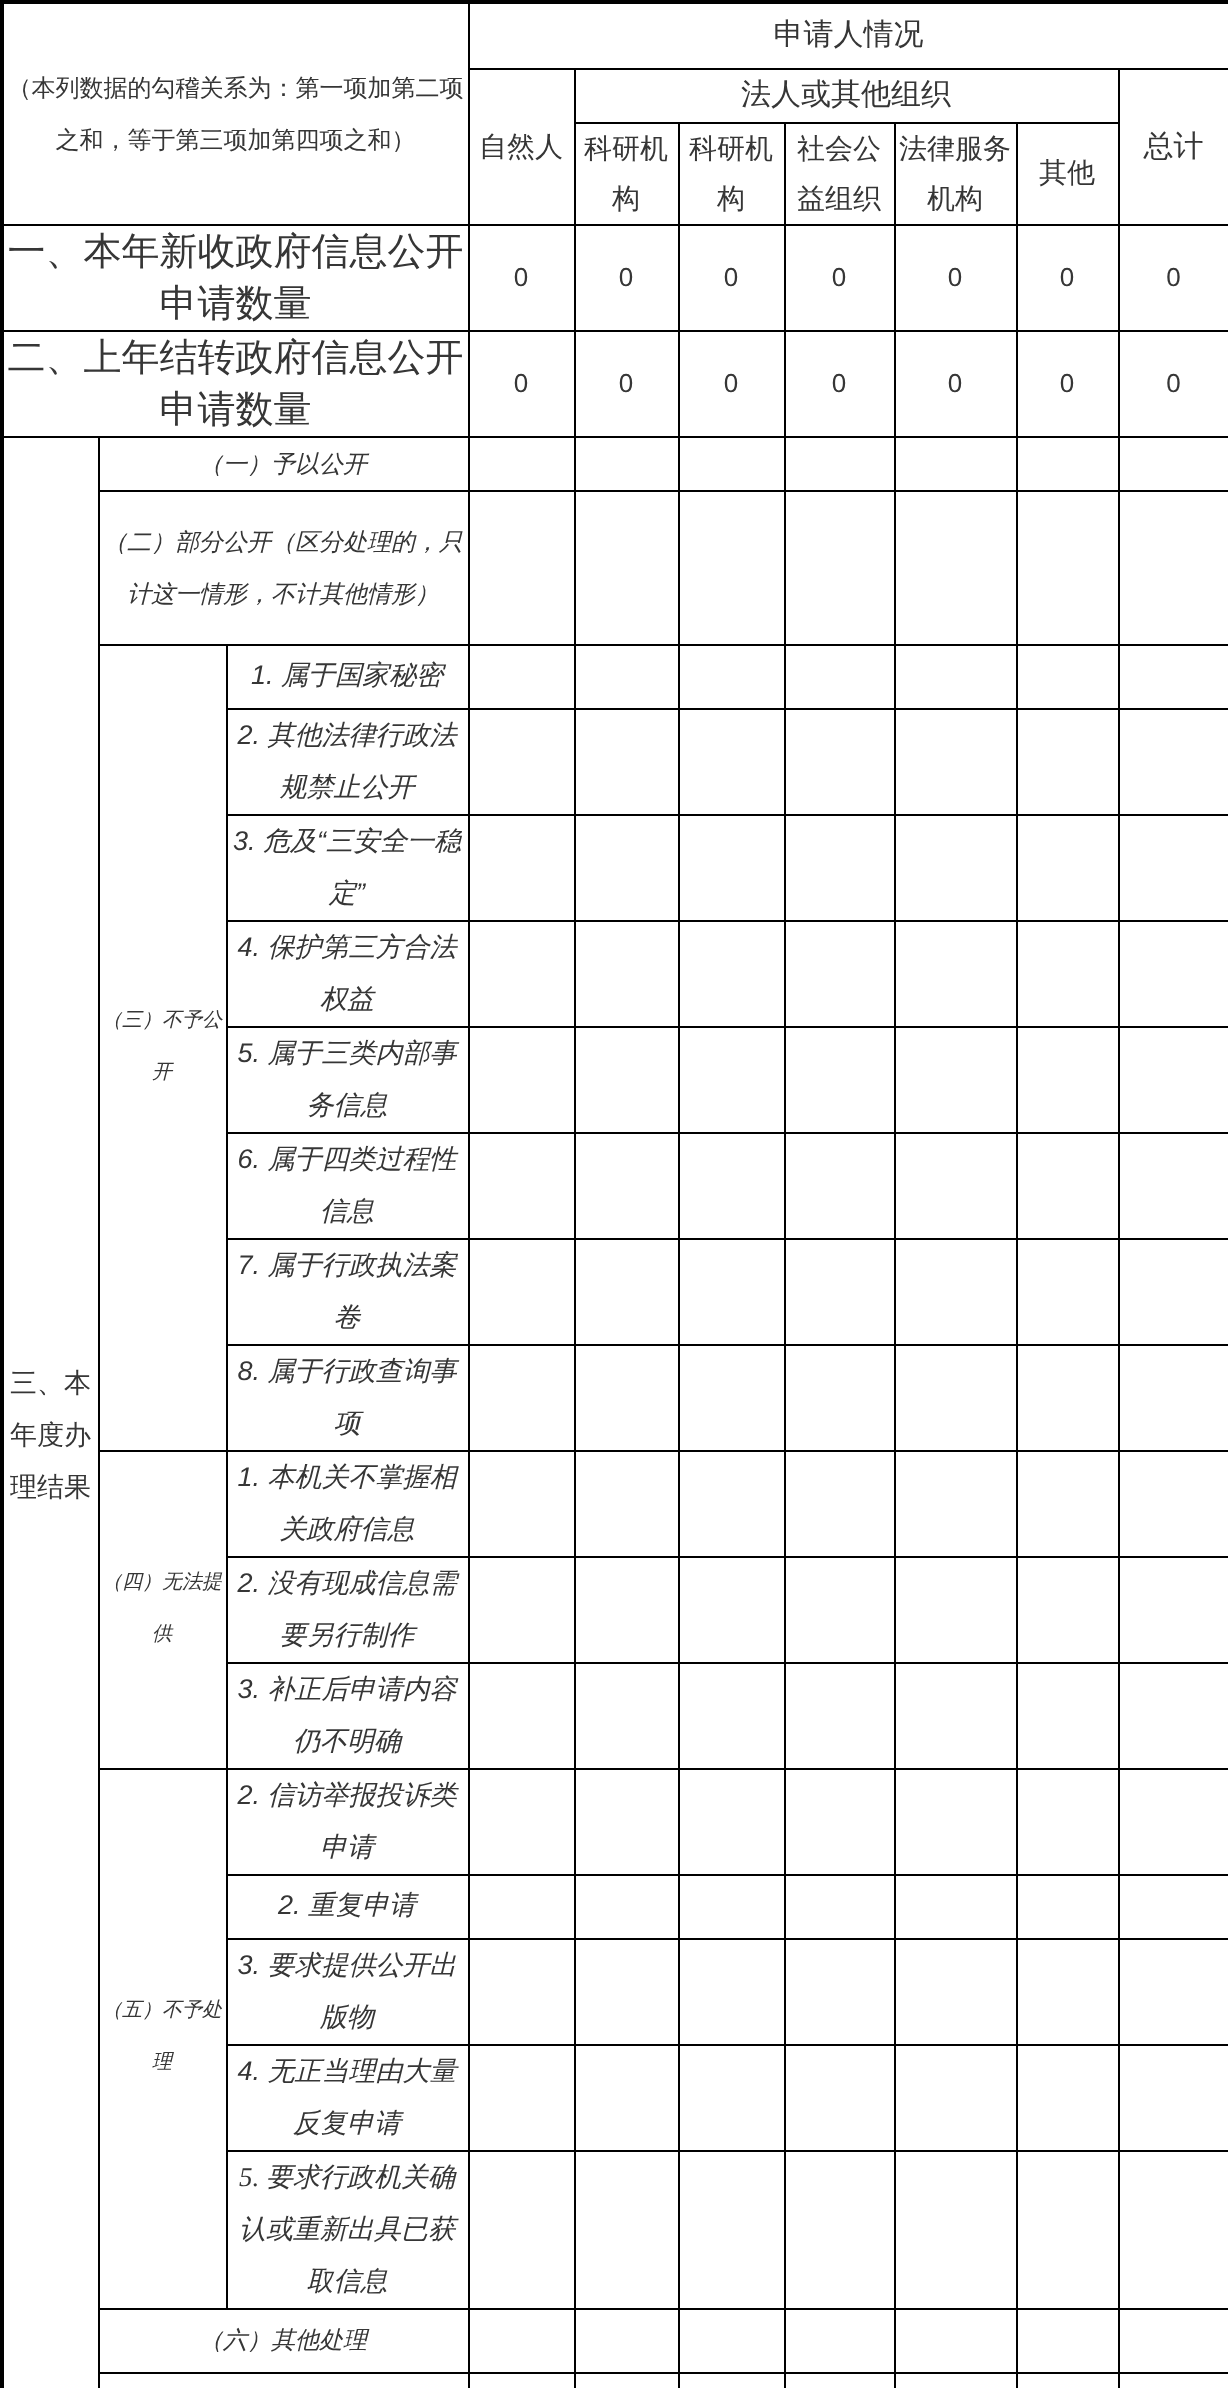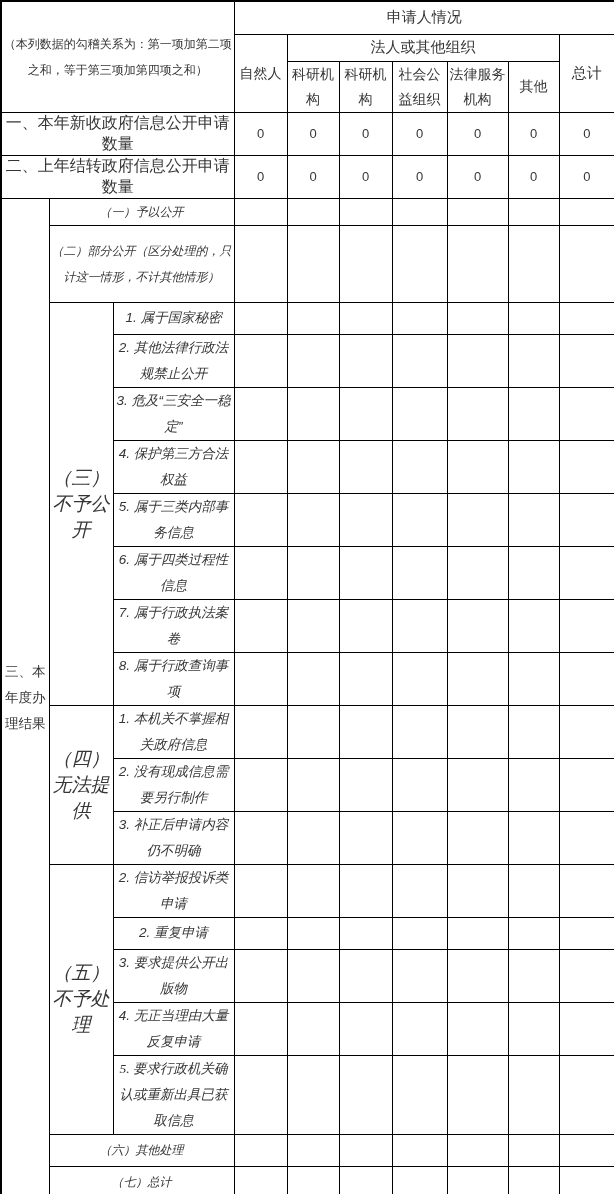--- a/index.html
+++ b/index.html
@@ -35,34 +35,34 @@
   }
   .ghead { font-size: 15px; }
   .hcol {
     font-size: 14px;
     line-height: 25px;
     padding: 0 6px;
   }
   .hcol-first { padding: 0 4px; }
   
   .rowlabel {
-    font-size: 16px;
+    font-size: 19px;
     text-align: left;
     padding: 0 2px 0 7px;
   }
   .v { font-size: 13px; }
   
   .vlabel {
     font-size: 13.5px;
     line-height: 26px;
     padding: 0 5px;
   }
   .kai { font-style: italic; }
   .slabel {
-    font-size: 19px;
+    font-size: 10px;
     line-height: 26px;
     text-align: left;
     padding: 0 6px;
     margin-left: 40px;
   }
   .item {
     font-size: 13.5px;
     line-height: 26px;
     text-align: left;
     padding: 0 6px 0 8px;

